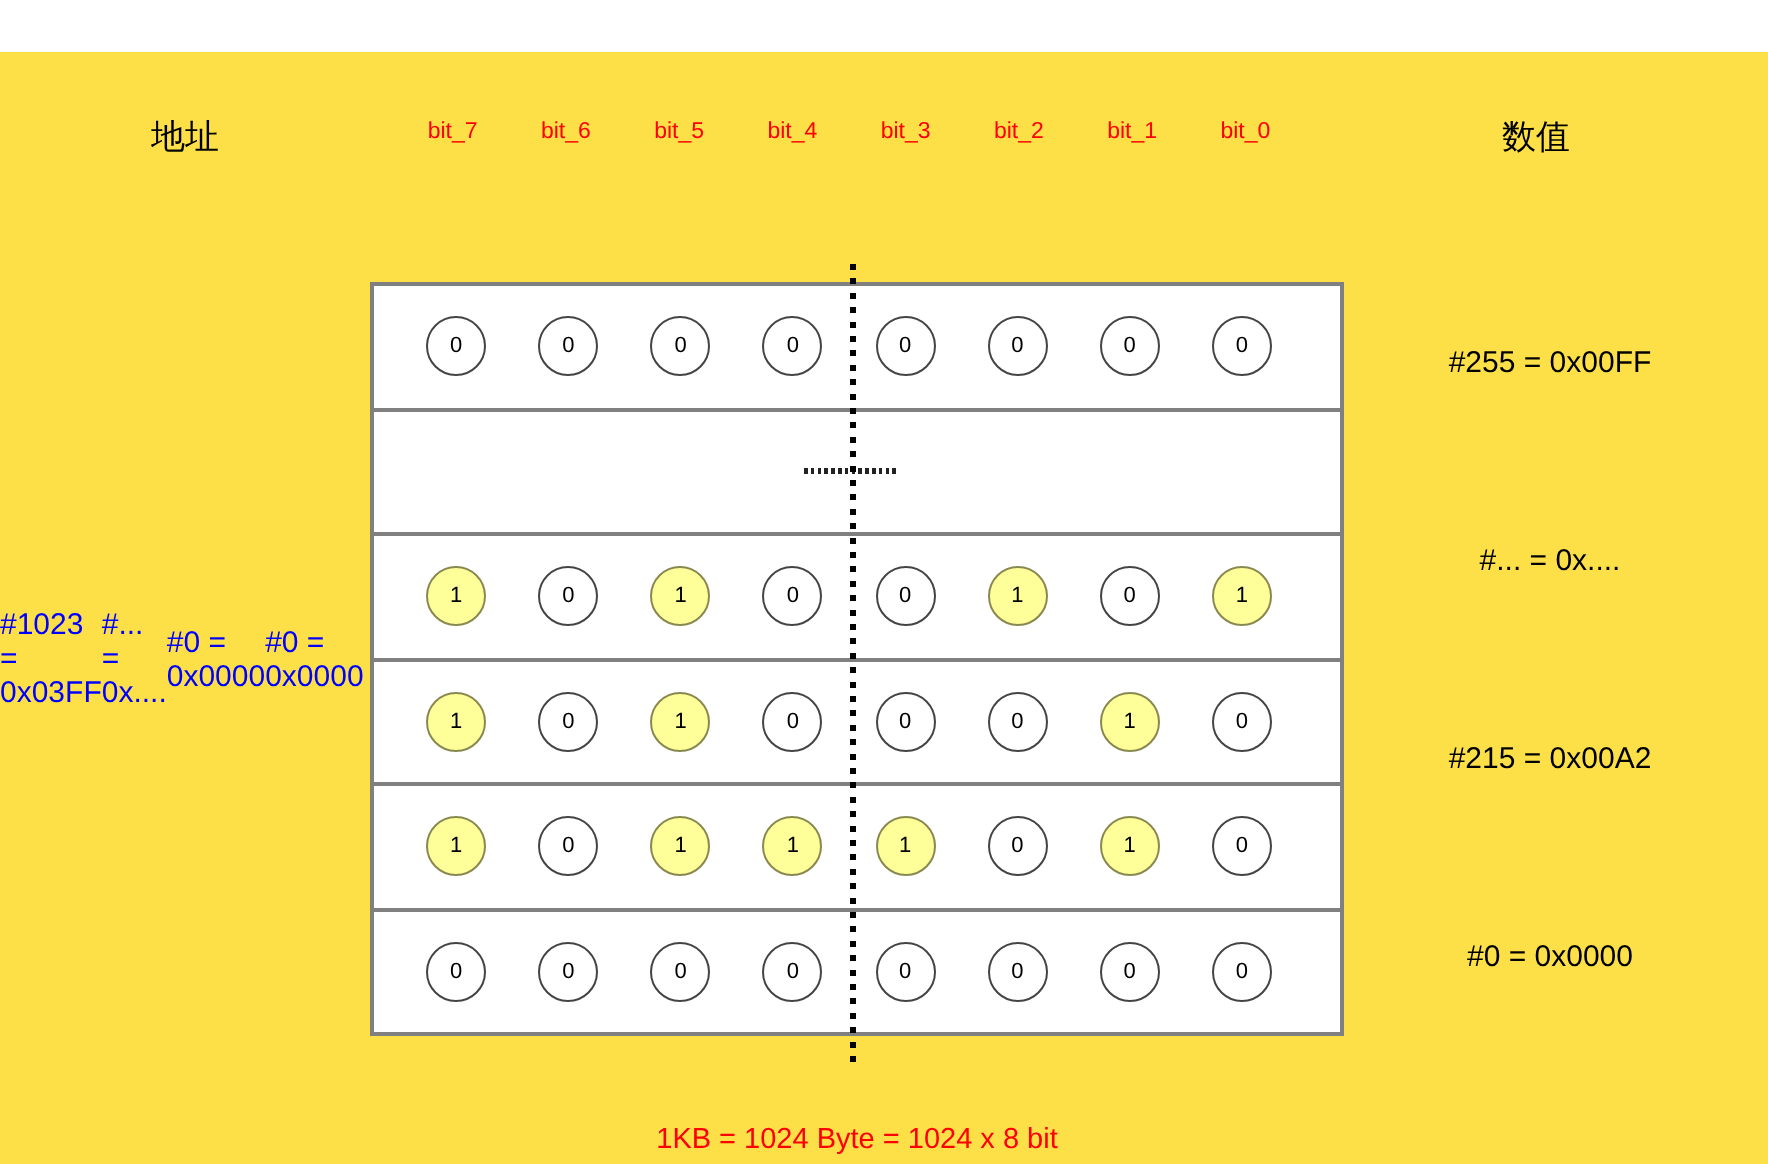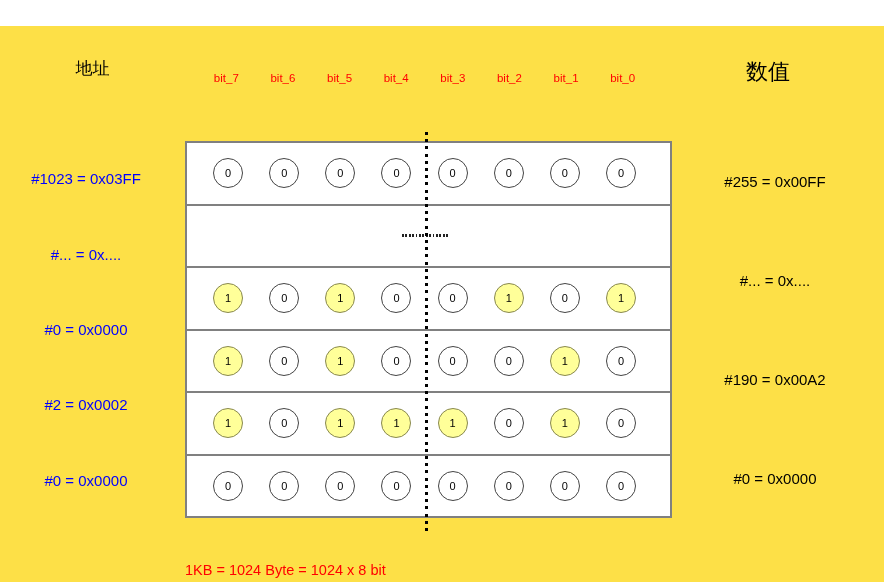--- a/index.html
+++ b/index.html
@@ -13,38 +13,38 @@
     margin-top: 26px;
   }
 
   
   .addr-title {
     position: absolute; top: 31px; left: 0; width: 185px;
     text-align: center; font-size: 17px; color: #000;
   }
   .value-title {
     position: absolute; top: 31px; left: 668px; width: 200px;
-    text-align: center; font-size: 22px; color: #000;
+    text-align: center; font-size: 17px; color: #000;
   }
 
   
   .bit-header-row {
-    position: absolute; top: 46px; left: 185px; width: 487px;
+    position: absolute; top: 34px; left: 185px; width: 487px;
     display: flex; box-sizing: border-box;
     padding-left: 13px; padding-right: 21px;
   }
   .bit-label {
     flex: 1; text-align: center;
     color: #ff0000; font-size: 11.5px;
   }
 
   
   .addr-col {
     position: absolute; top: 115px; left: 0; width: 172px; height: 377px;
-    display: flex; flex-direction: column;
+    display: flex; 
   }
   .addr-label {
     flex: 1; display: flex; align-items: center; justify-content: center;
     color: #0000ff; font-size: 15px;
   }
 
   
   .value-col {
     position: absolute; top: 115px; left: 672px; width: 206px; height: 377px;
     display: flex; flex-direction: column; gap: 19px;
@@ -85,21 +85,21 @@
   
   .vdots {
     position: absolute; top: 106px; left: 425px; width: 3px; height: 402px;
     background: repeating-linear-gradient(to bottom, #000 0 3px, transparent 3px 7.2px);
     z-index: 5;
   }
 
   
   .caption {
     position: absolute; top: 536px; left: 185px; width: 487px;
-    text-align: left; color: #ff0000; font-size: 14.5px;
+    text-align: center; color: #ff0000; font-size: 14.5px;
   }
 </style>
 </head>
 <body>
 
 <div class="diagram">
 
   <div class="addr-title">地址</div>
   <div class="value-title">数值</div>
 
@@ -111,21 +111,20 @@
       <div class="bit-label">bit_3</div>
       <div class="bit-label">bit_2</div>
       <div class="bit-label">bit_1</div>
       <div class="bit-label">bit_0</div>
     </div>
 
   <div class="addr-col">
       <div class="addr-label">#1023 = 0x03FF</div>
       <div class="addr-label">#... = 0x....</div>
       <div class="addr-label">#0 = 0x0000</div>
-      <div class="addr-label">#2 = 0x0002</div>
       <div class="addr-label">#0 = 0x0000</div>
     </div>
 
   <div class="bit-grid">
       <div class="grid-row">
         <div class="bit-cell">
           <div class="bit-circle">0</div>
         </div>
         <div class="bit-cell">
           <div class="bit-circle">0</div>
@@ -254,21 +253,21 @@
         </div>
         <div class="bit-cell">
           <div class="bit-circle">0</div>
         </div>
       </div>
     </div>
 
   <div class="value-col">
       <div class="value-label">#255 = 0x00FF</div>
       <div class="value-label">#... = 0x....</div>
-      <div class="value-label">#190 = 0x00A2</div>
+      <div class="value-label">#215 = 0x00A2</div>
       <div class="value-label">#0 = 0x0000</div>
     </div>
 
   <div class="vdots"></div>
 
   <div class="caption">1KB = 1024 Byte = 1024 x 8 bit</div>
 
 </div>
 
 </body></html>

